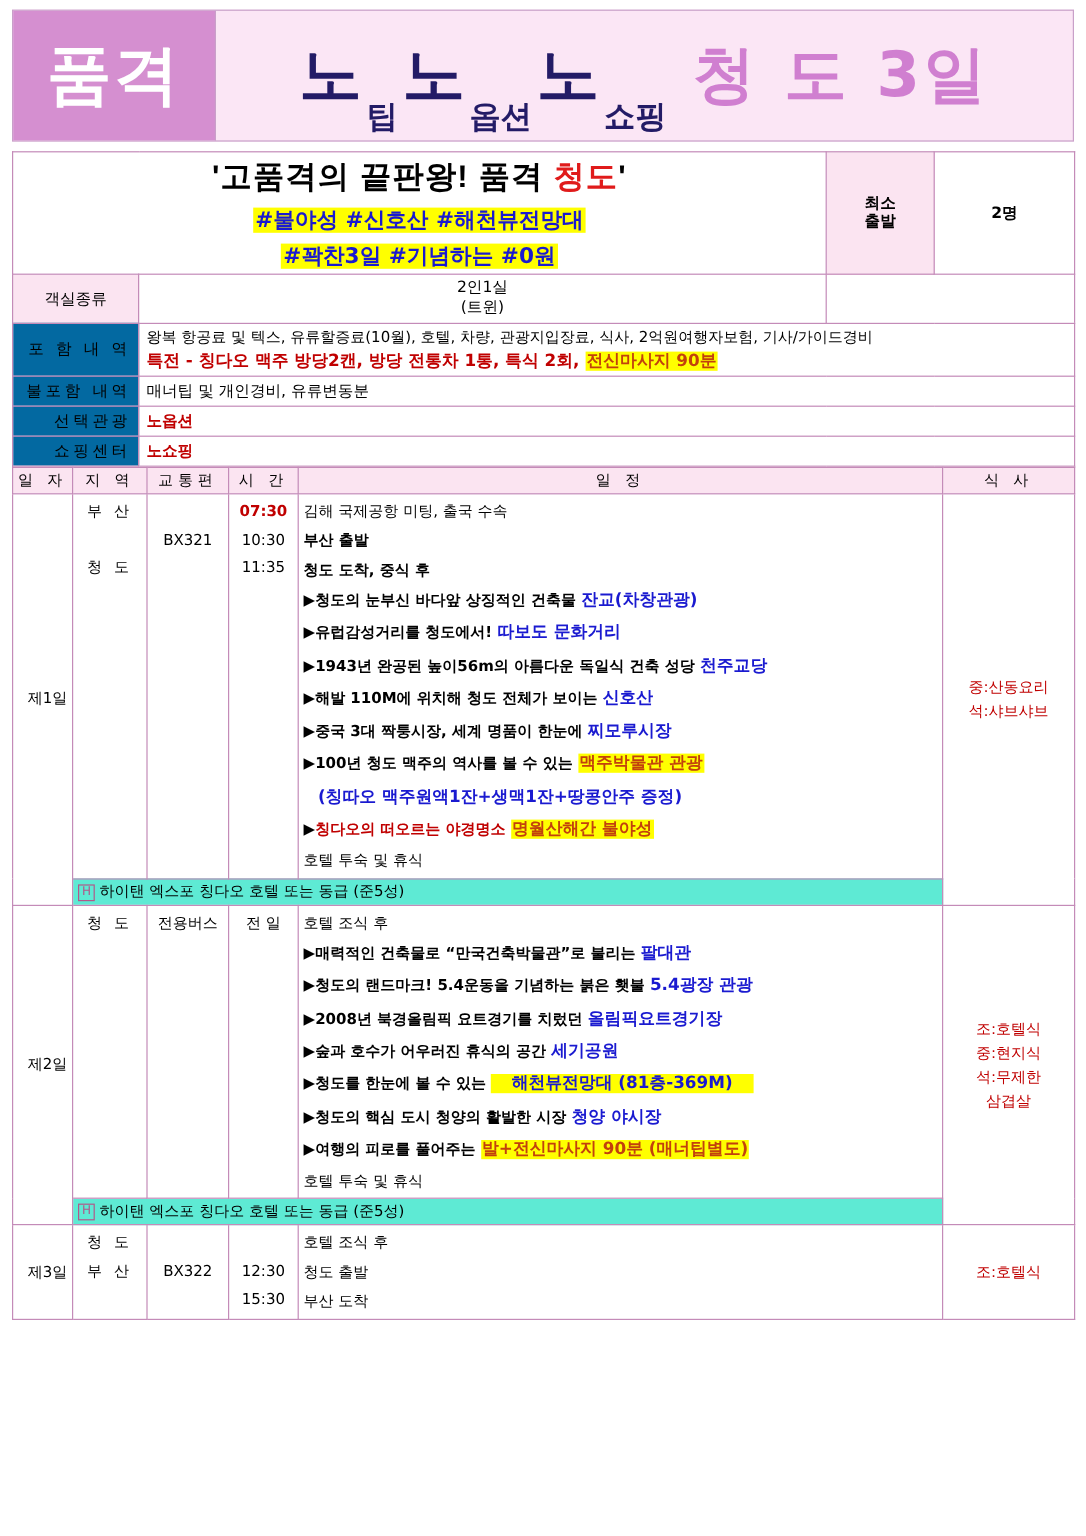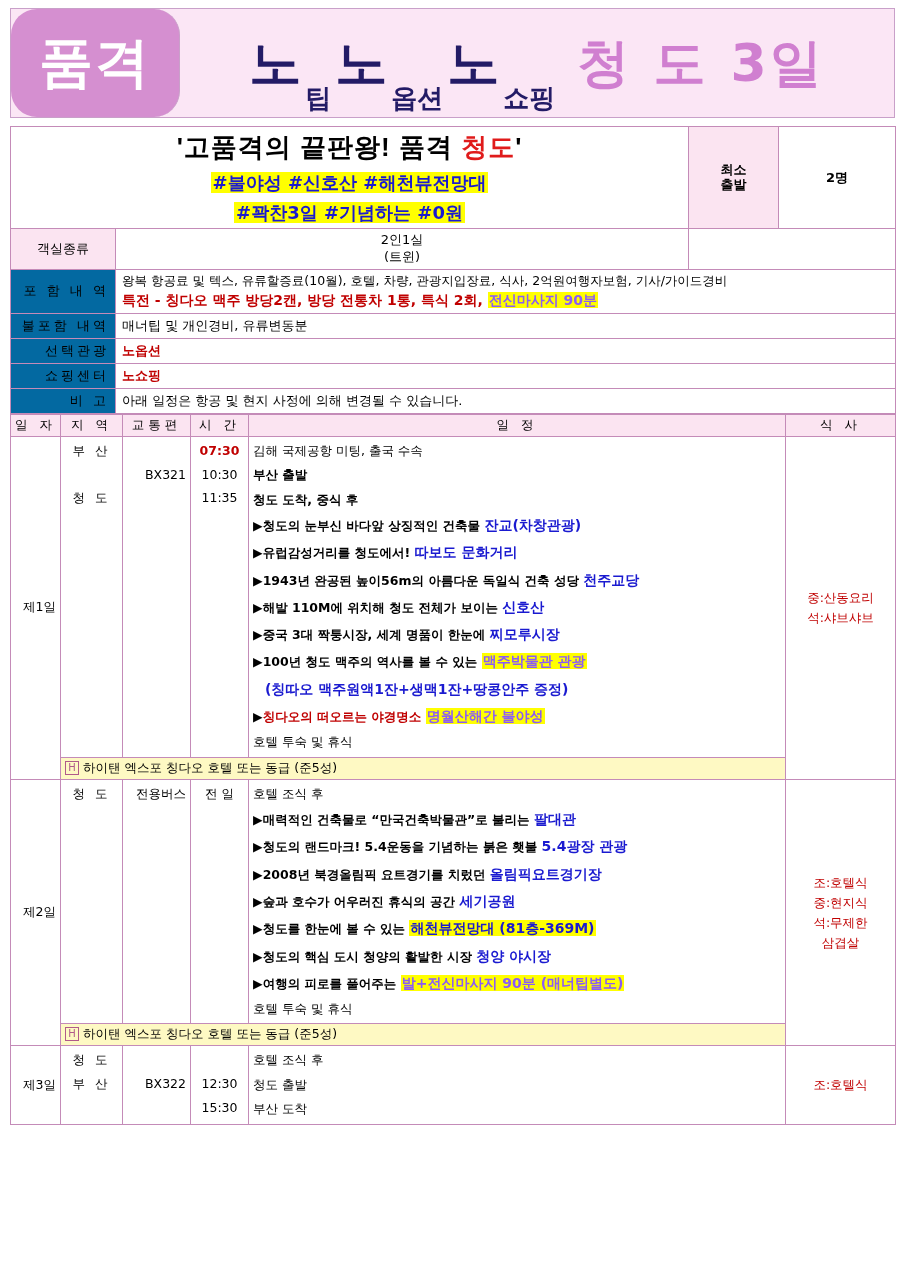--- a/index.html
+++ b/index.html
@@ -32,21 +32,20 @@
     height: 110px;
     box-sizing: border-box;
   }
   .banner-left {
     background: #d58fd0;
     width: 168px;
     display: flex;
     align-items: center;
     justify-content: center;
     border-right: 1px solid #c9a0c9;
-    border-radius: 26px;
   }
   .banner-left span {
     font-size: 54px;
     font-weight: bold;
     color: #ffffff;
     letter-spacing: 2px;
     font-family: "DejaVu Sans", sans-serif;
   }
   .banner-right {
     flex: 1;
@@ -189,21 +188,21 @@
     vertical-align: middle !important;
     font-size: 12.5px;
   }
   .c-area {
     text-align: center;
     font-size: 12.5px;
     letter-spacing: 3px;
     line-height: 1.9;
   }
   .c-trans {
-    text-align: right;
+    text-align: center;
     font-size: 12.5px;
     line-height: 1.9;
     margin-left: 25px;
   }
   .c-time {
     text-align: center;
     font-size: 12.5px;
     line-height: 1.9;
     color: #000;
   }
@@ -217,24 +216,24 @@
   }
   .sched-row {
     line-height: 1.95;
     font-size: 12.5px;
     white-space: nowrap;
   }
   .sched-row.plain { font-weight: normal; }
   .b { font-weight: bold; }
   .blue { color: #1a1ad0; font-weight: bold; font-size: 14px; }
   .red { color: #c00000; font-weight: bold; }
-  .yel { background: #ffff00; font-weight: bold; color: #8b5cf6; font-size: 14px; padding: 0 1px; }
-  .yel-b { background: #ffff00; font-weight: bold; color: #1a1ad0; font-size: 14px; padding: 0 1px; }
+  .yel { background: #ffff00; font-weight: bold; color: #c2410c; font-size: 14px; padding: 0 1px; }
+  .yel-b { background: #ffff00; font-weight: bold; color: #1a1ad0; font-size: 14px; padding: 0 17px; }
   .hotel-row {
-    background: #fef9c3;
+    background: #5eead4;
     font-size: 12.5px;
     padding: 1px 4px;
   }
   .hbox {
     display: inline-block;
     border: 1px solid #b05a8a;
     color: #b05a8a;
     font-size: 10px;
     line-height: 11px;
     width: 12px;
@@ -312,24 +311,20 @@
         <td colspan="3">매너팁 및 개인경비, 유류변동분</td>
       </tr>
       <tr>
         <td class="lbl">선택관광</td>
         <td colspan="3" class="bold-red">노옵션</td>
       </tr>
       <tr>
         <td class="lbl">쇼핑센터</td>
         <td colspan="3" class="bold-red">노쇼핑</td>
       </tr>
-      <tr>
-        <td class="lbl">비       고</td>
-        <td colspan="3">아래 일정은 항공 및 현지 사정에 의해 변경될 수 있습니다.</td>
-      </tr>
     </tbody>
   </table>
 
   <table class="itin">
     <colgroup>
       <col style="width:50px">
       <col style="width:62px">
       <col style="width:68px">
       <col style="width:58px">
       <col style="width:537px">

